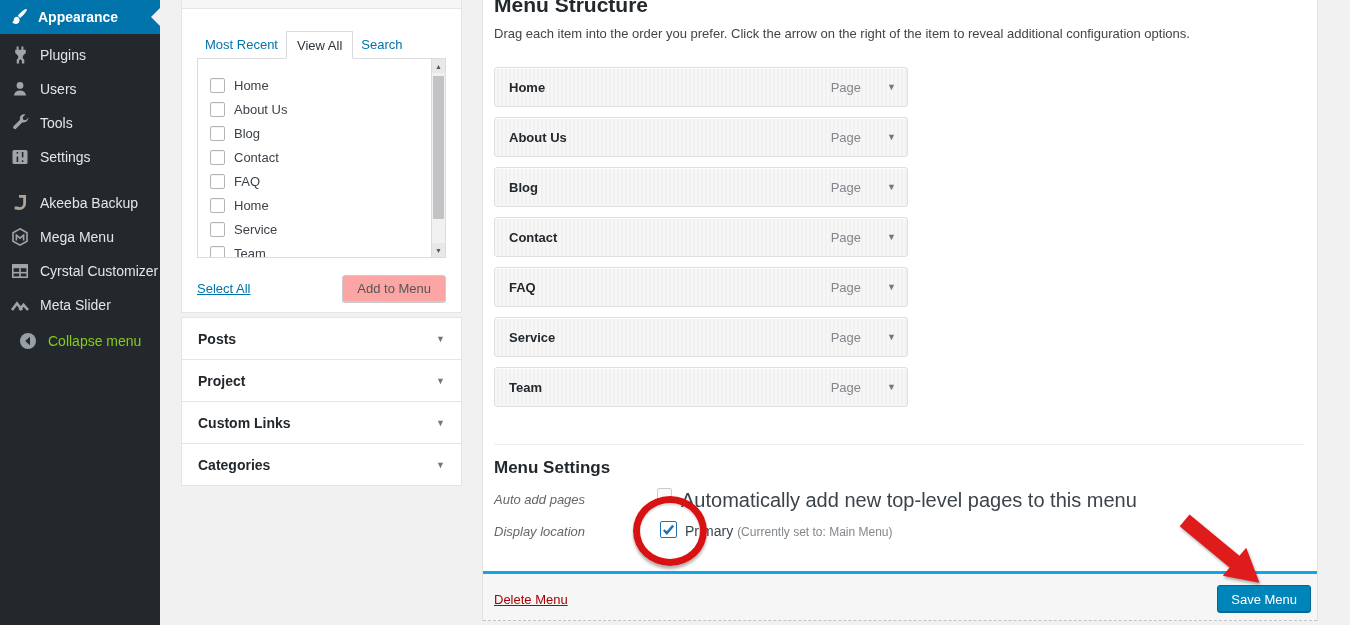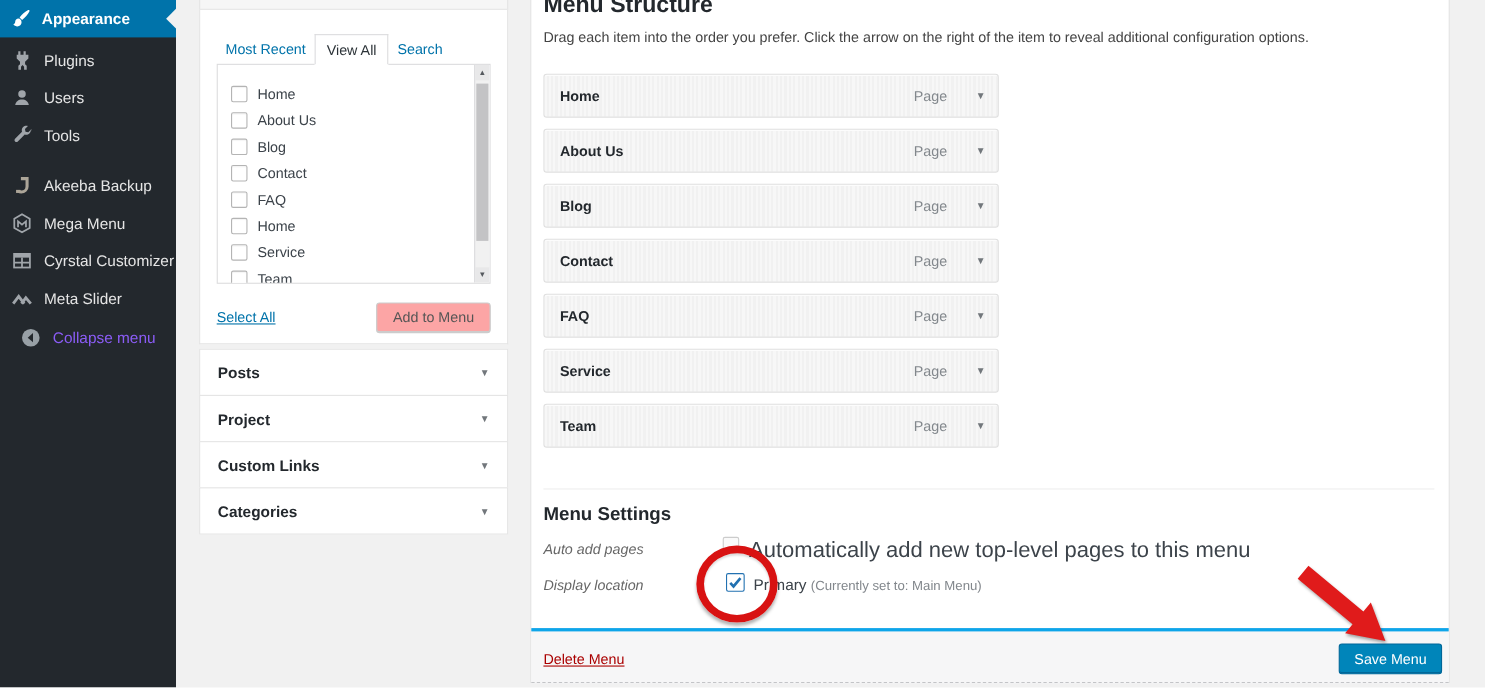--- a/index.html
+++ b/index.html
@@ -27,21 +27,21 @@
   .submenu { list-style:none; background:#32373c; padding:7px 0 10px; }
   .submenu li {
     padding:6px 12px; font-size:13px; color:#b4b9be; cursor:pointer; line-height:15px;
   }
   .submenu li.active { color:#fff; font-weight:700; }
   .toplevel { list-style:none; margin-top:4px; }
   .toplevel li {
     height:34px; display:flex; align-items:center; gap:10px;
     padding-left:10px; font-size:14px; color:#e5e5e5; cursor:pointer;
   }
-  .toplevel li.collapse-item { color:#8b5cf6; margin-top:2px;padding-left:18px; }
+  .toplevel li.collapse-item { color:#84cc16; margin-top:2px;padding-left:18px; }
   .toplevel .sep { height:12px; cursor:default; }
   .mi { width:20px; height:20px; flex:0 0 20px; display:flex; align-items:center; justify-content:center; }
 
   
   .middle { position:absolute; left:181px; top:0; width:281px; height:523px; }
   .cut-strip {
     position:absolute; top:0; left:0; right:0; height:9px;
     background:#f6f6f6; border:1px solid #e5e5e5; border-top:none;
   }
   .pages-box {
@@ -167,20 +167,30 @@
           <path fill="#a0a5aa" d="M3.8 16.5c.5-3.3 3-5.1 6.2-5.1s5.7 1.8 6.2 5.1z"></path>
         </svg>
         <span>Users</span>
       </li>
       <li>
         <svg class="mi" width="19" height="19" viewBox="0 0 20 20">
           <path fill="#a0a5aa" d="M18 5.3c0 2.3-1.9 4.2-4.2 4.2-.4 0-.9-.1-1.3-.2l-6.3 6.3c-.7.7-1.8.7-2.5 0s-.7-1.8 0-2.5l6.3-6.3c-.1-.4-.2-.9-.2-1.3C9.8 3.2 11.7 1.3 14 1.3c.5 0 1 .1 1.4.3l-2.7 2.7.5 2.5 2.5.5 2.7-2.7c.2.4.3 1.1.6 .7z"></path>
         </svg>
         <span>Tools</span>
       </li>
+      <li>
+        <svg class="mi" width="19" height="19" viewBox="0 0 20 20">
+          <rect fill="#a0a5aa" x="2.5" y="3" width="15" height="14" rx="1.5"></rect>
+          <rect fill="#23282d" x="6.6" y="5" width="1.6" height="10"></rect>
+          <rect fill="#23282d" x="11.8" y="5" width="1.6" height="10"></rect>
+          <rect fill="#a0a5aa" x="5.6" y="6.6" width="3.6" height="3"></rect>
+          <rect fill="#a0a5aa" x="10.8" y="10.4" width="3.6" height="3"></rect>
+        </svg>
+        <span>Settings</span>
+      </li>
       <li class="sep"></li>
       <li>
         <svg class="mi" width="19" height="19" viewBox="0 0 20 20">
           <path fill="none" stroke="#aca598" stroke-width="2.8" d="M9 3.4h5.6v7.1c0 3-2.4 5.1-5.3 5.1-.9 0-1.8-.2-2.5-.7"></path>
           <rect fill="#aca598" x="4.6" y="13.6" width="4" height="2.8"></rect>
         </svg>
         <span>Akeeba Backup</span>
       </li>
       <li>
         <svg class="mi" width="19" height="19" viewBox="0 0 20 20">

